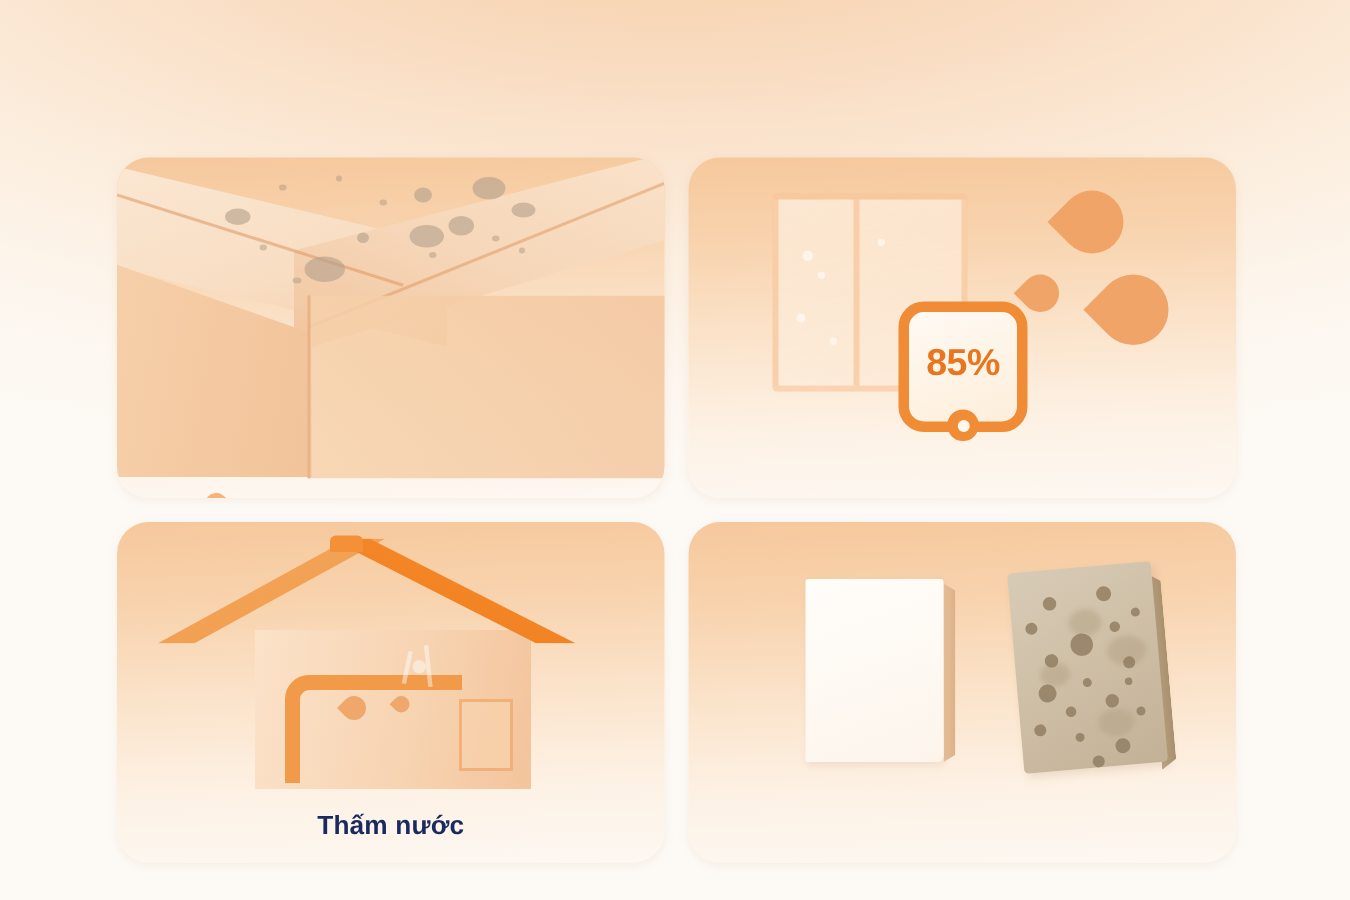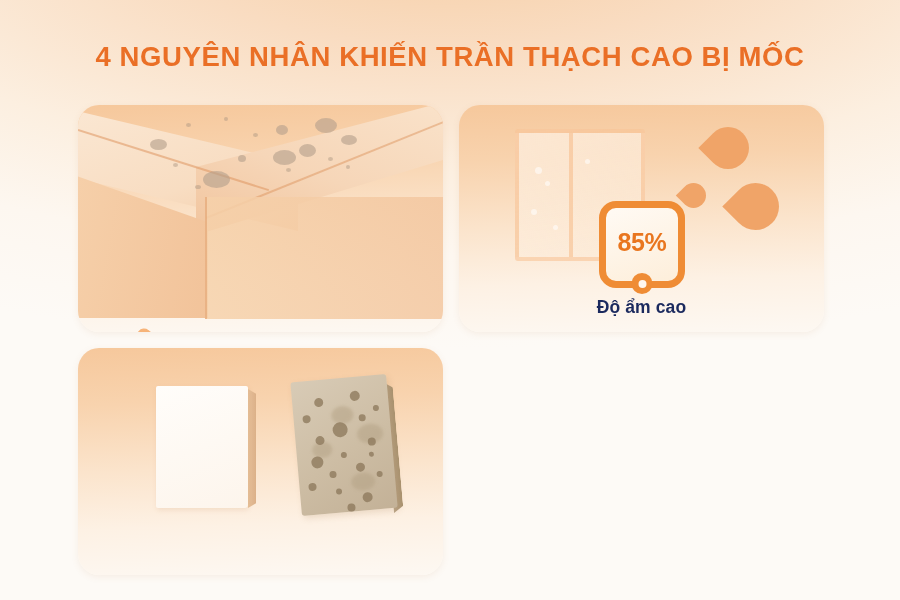--- a/index.html
+++ b/index.html
@@ -331,21 +331,20 @@
     background: #b3a184;
     opacity: .5;
     filter: blur(1.6px);
   }
 </style>
 </head>
 <body>
 
 <div id="page">
 
-  <div id="title">4 NGUYÊN NHÂN KHIẾN TRẦN THẠCH CAO BỊ MỐC</div>
 
   <div id="grid">
 
     <div class="card">
       <div class="scene">
         <div class="ceil-wrap">
           <div class="ceil-left"></div>
           <div class="ceil-right"></div>
           <div class="ceil-seam"></div>
           <div class="ceil-seam2"></div>
@@ -392,23 +391,41 @@
 
         <div class="drop-shape" style="left:248px;top:22px;width:42px;height:42px;"></div>
         <div class="drop-shape" style="left:222px;top:78px;width:25px;height:25px;"></div>
         <div class="drop-shape" style="left:273px;top:78px;width:47px;height:47px;"></div>
 
         <div class="meter">
           <div class="meter-value">85%</div>
           <div class="meter-knob"></div>
         </div>
       </div>
-      <div class="card-label">Độ ẩm cao</div>
     </div>
 
+    <div class="card">
+      <div class="scene">
+        <div>
+          <div class="house-body"></div>
+          <div class="roof-left"></div>
+          <div class="roof-right"></div>
+          <div class="roof-ridge"></div>
+          <div class="house-window"></div>
+        </div>
+        <div class="pipe"></div>
+        <div class="pipe-arm"></div>
+        <div class="leak-drop" style="left:150px;top:116px;width:16px;height:16px;"></div>
+        <div class="leak-drop" style="left:184px;top:116px;width:11px;height:11px;"></div>
+        <div class="splash" style="left:192px;top:86px;width:3px;height:22px;transform:rotate(12deg);"></div>
+        <div class="splash" style="left:206px;top:82px;width:3px;height:28px;transform:rotate(-6deg);"></div>
+        <div class="splash" style="left:197px;top:92px;width:9px;height:9px;border-radius:50%;"></div>
+      </div>
+      <div class="card-label">Thấm nước</div>
+    </div>
 
     <div class="card">
       <div class="scene">
         <div class="board-clean-edge"></div>
         <div class="board-clean"></div>
 
         <div class="board-mold-edge"></div>
         <div class="board-mold">
           <div class="mold-smudge" style="left:38px;top:28px;width:22px;height:18px;"></div>
           <div class="mold-smudge" style="left:62px;top:48px;width:26px;height:20px;"></div>

